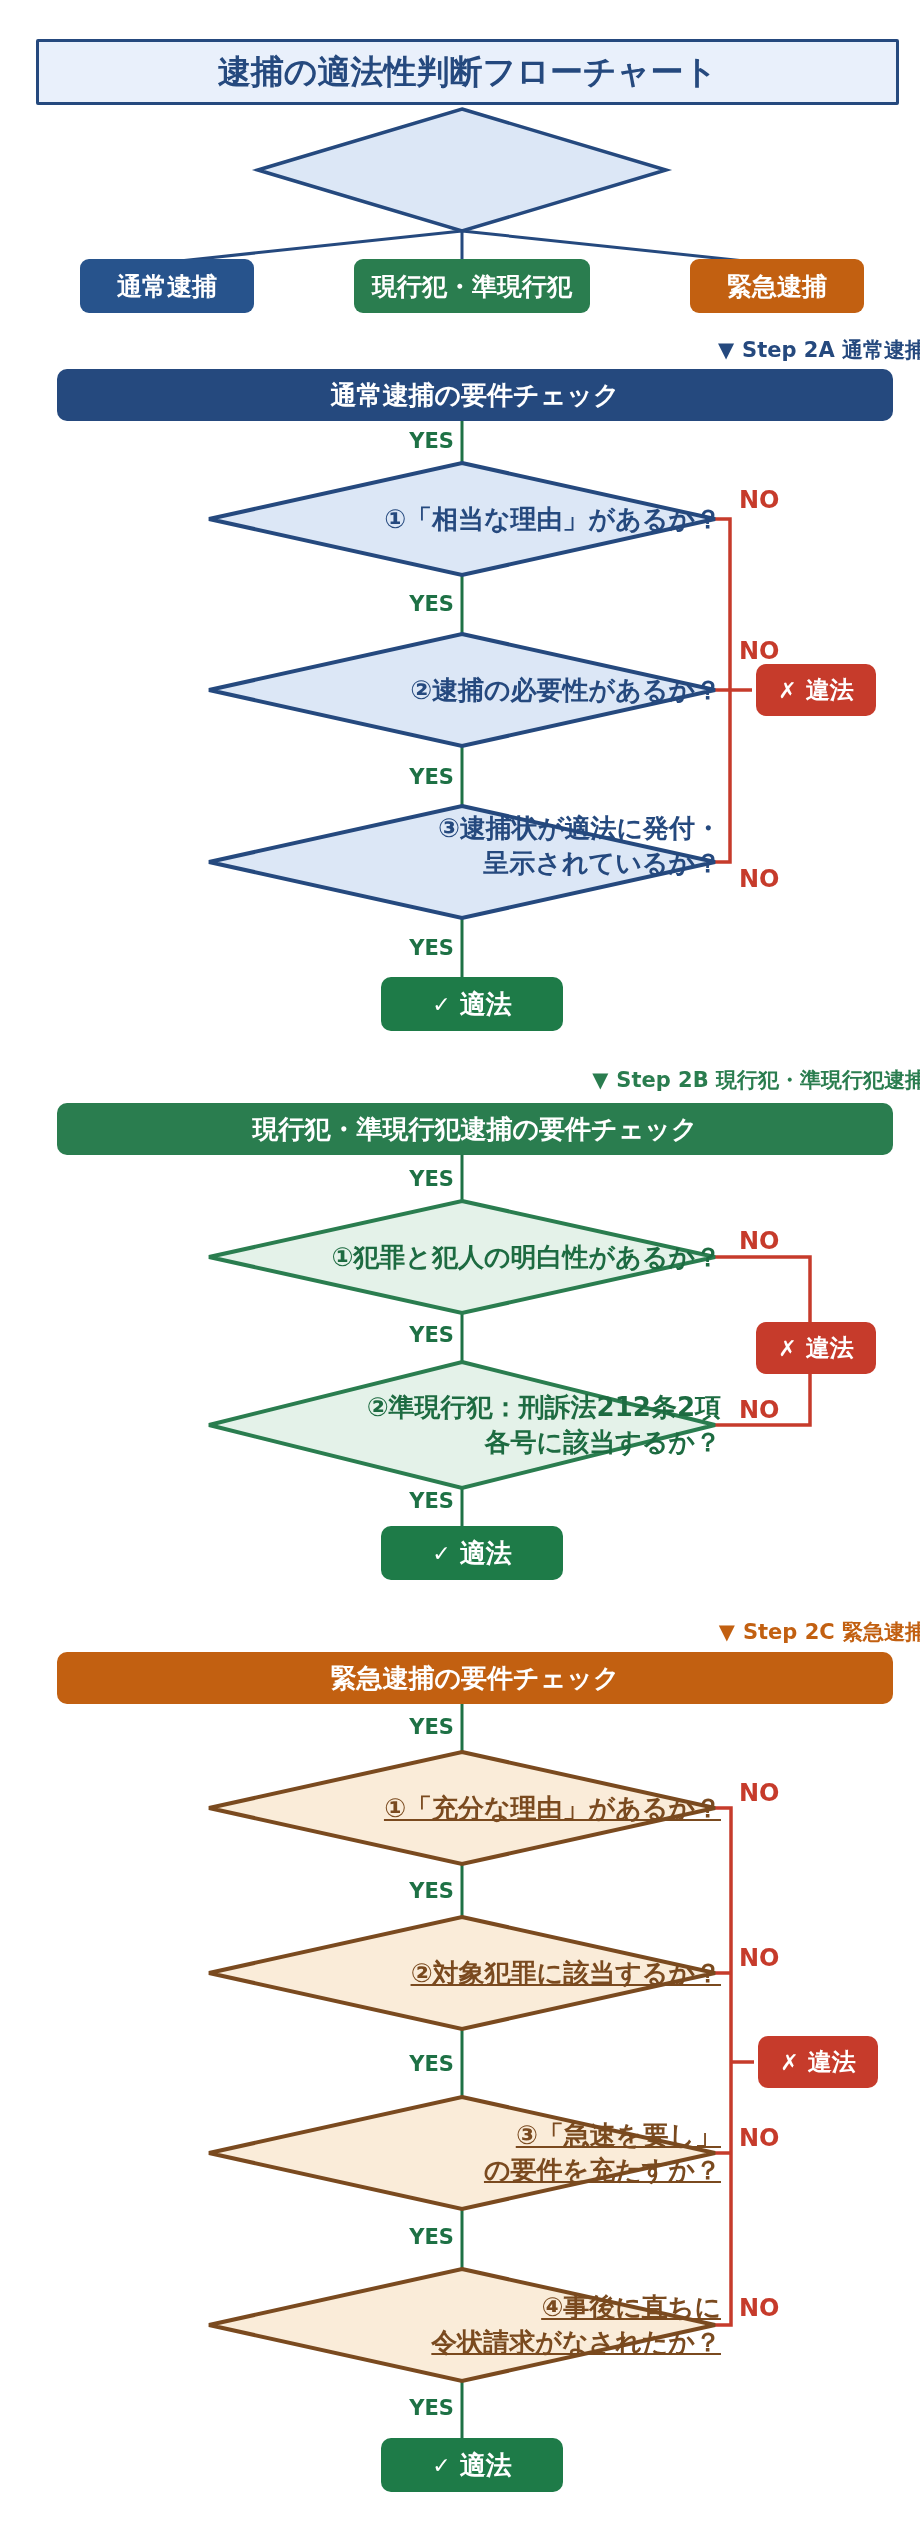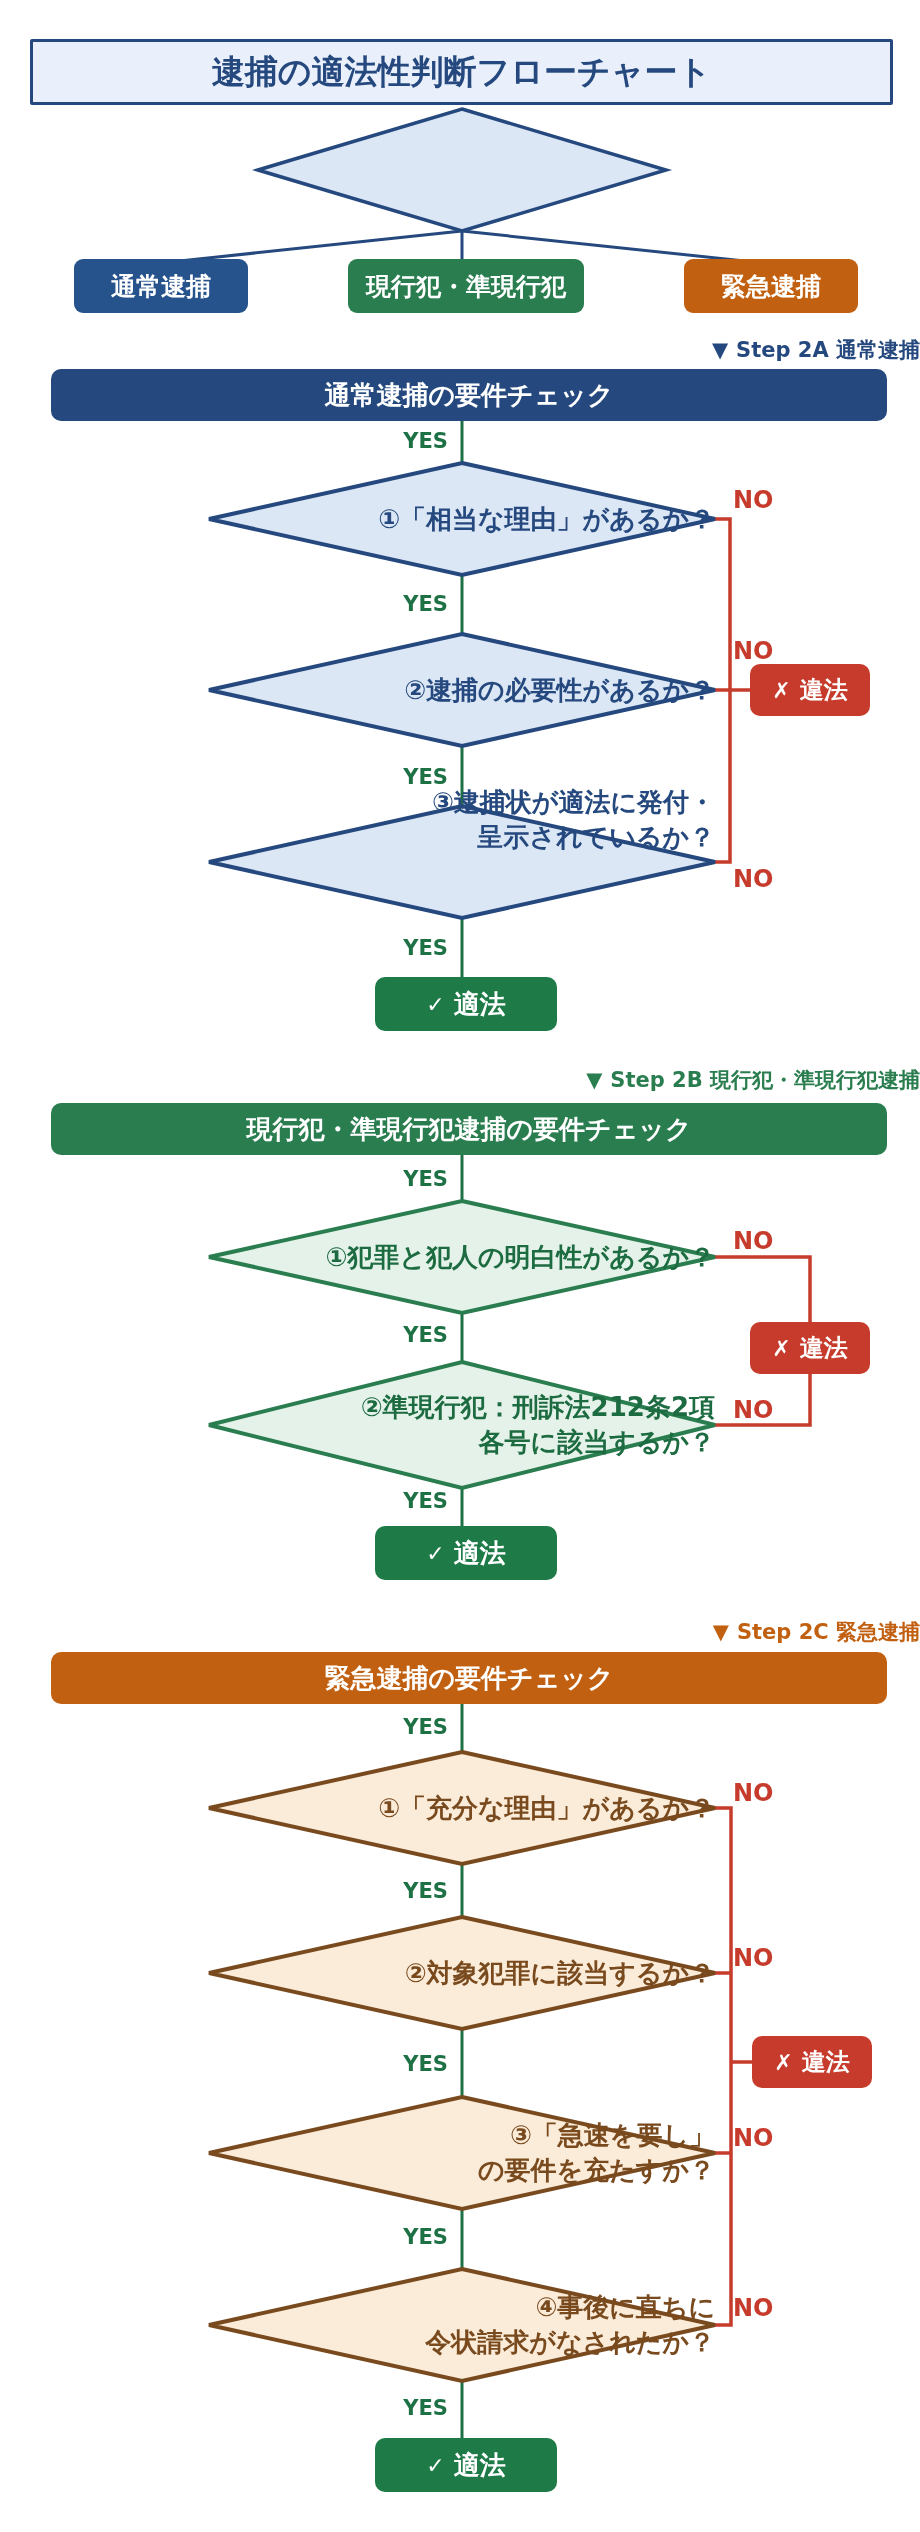--- a/index.html
+++ b/index.html
@@ -1,35 +1,35 @@
 <!DOCTYPE html>
 <html><head>
 <meta charset="utf-8">
 <style>
   html,body{margin:0;padding:0;background:#ffffff;}
   body{font-family:"DejaVu Sans","Liberation Sans",sans-serif;}
   #flowchart{position:relative;width:920px;height:2532px;background:#ffffff;overflow:hidden;}
-  .abs{position:absolute;}
+  .abs{position:absolute;margin-left:6px;}
   svg.layer{position:absolute;left:0;top:0;width:920px;height:2532px;}
   .title-box{left:30px;top:39px;width:863px;height:66px;background:#E9F0FB;border:3px solid #25497E;
     border-radius:2px;box-sizing:border-box;display:flex;align-items:center;justify-content:center;
     color:#25497E;font-size:33px;font-weight:bold;}
   .step1-text{left:258px;top:109px;width:409px;height:122px;display:flex;flex-direction:column;
     align-items:center;justify-content:center;color:#25497E;font-weight:bold;text-align:center;}
   .step1-text .l1{font-size:20px;}
   .step1-text .l2{font-size:24px;margin-top:4px;}
   .branch{top:259px;height:54px;border-radius:9px;color:#ffffff;font-weight:bold;font-size:25px;
     display:flex;align-items:center;justify-content:center;}
   .steplabel{left:0;width:920px;text-align:right;font-weight:bold;font-size:21px;}
   .steplabel .tri{margin-right:8px;}
   .hdr{left:51px;width:836px;height:52px;border-radius:10px;color:#ffffff;font-weight:bold;
     font-size:26px;display:flex;align-items:center;justify-content:center;}
   .dtext{left:209px;width:506px;display:flex;flex-direction:column;align-items:flex-end;
     justify-content:center;font-weight:bold;font-size:26px;line-height:35px;text-align:center;}
-  .c-2a{color:#25497E;} .c-2b{color:#1D6B41;} .c-2c{color:#7A4A1F;}
+  .c-2a{color:#25497E;} .c-2b{color:#1D6B41;} .c-2c{color:#7A4A1F;text-decoration:underline;}
   .yes{left:348px;width:100px;height:26px;text-align:right;color:#1E7145;
     font-weight:bold;font-size:21px;line-height:26px;}
   .no{left:733px;width:70px;height:26px;text-align:left;color:#C63B2B;
     font-weight:bold;font-size:24px;line-height:26px;}
   .result{border-radius:10px;color:#ffffff;font-weight:bold;display:flex;align-items:center;
     justify-content:center;gap:9px;}
   .legal{left:375px;width:182px;height:54px;background:#1E7B48;font-size:26px;}
   .illegal{width:120px;height:52px;background:#C63B2B;font-size:24px;}
   .ric{font-size:22px;}
 </style>
@@ -115,21 +115,21 @@
     <span>②逮捕の必要性があるか？</span>
     <span></span>
   </div>
   <div class="abs no" style="top:638px;">NO</div>
   <div class="abs result illegal" style="left:750px;top:664px;">
     <span class="ric">✗</span>
     <span>違法</span>
   </div>
 
   <div class="abs yes" style="top:764px;">YES</div>
-  <div class="abs dtext c-2a" style="top:764px;height:112px;">
+  <div class="abs dtext c-2a" style="top:790px;height:112px;">
     <span>③逮捕状が適法に発付・</span>
     <span>呈示されているか？</span>
   </div>
   <div class="abs no" style="top:866px;">NO</div>
 
   <div class="abs yes" style="top:935px;">YES</div>
   <div class="abs result legal" style="top:977px;">
     <span class="ric">✓</span>
     <span>適法</span>
   </div>

